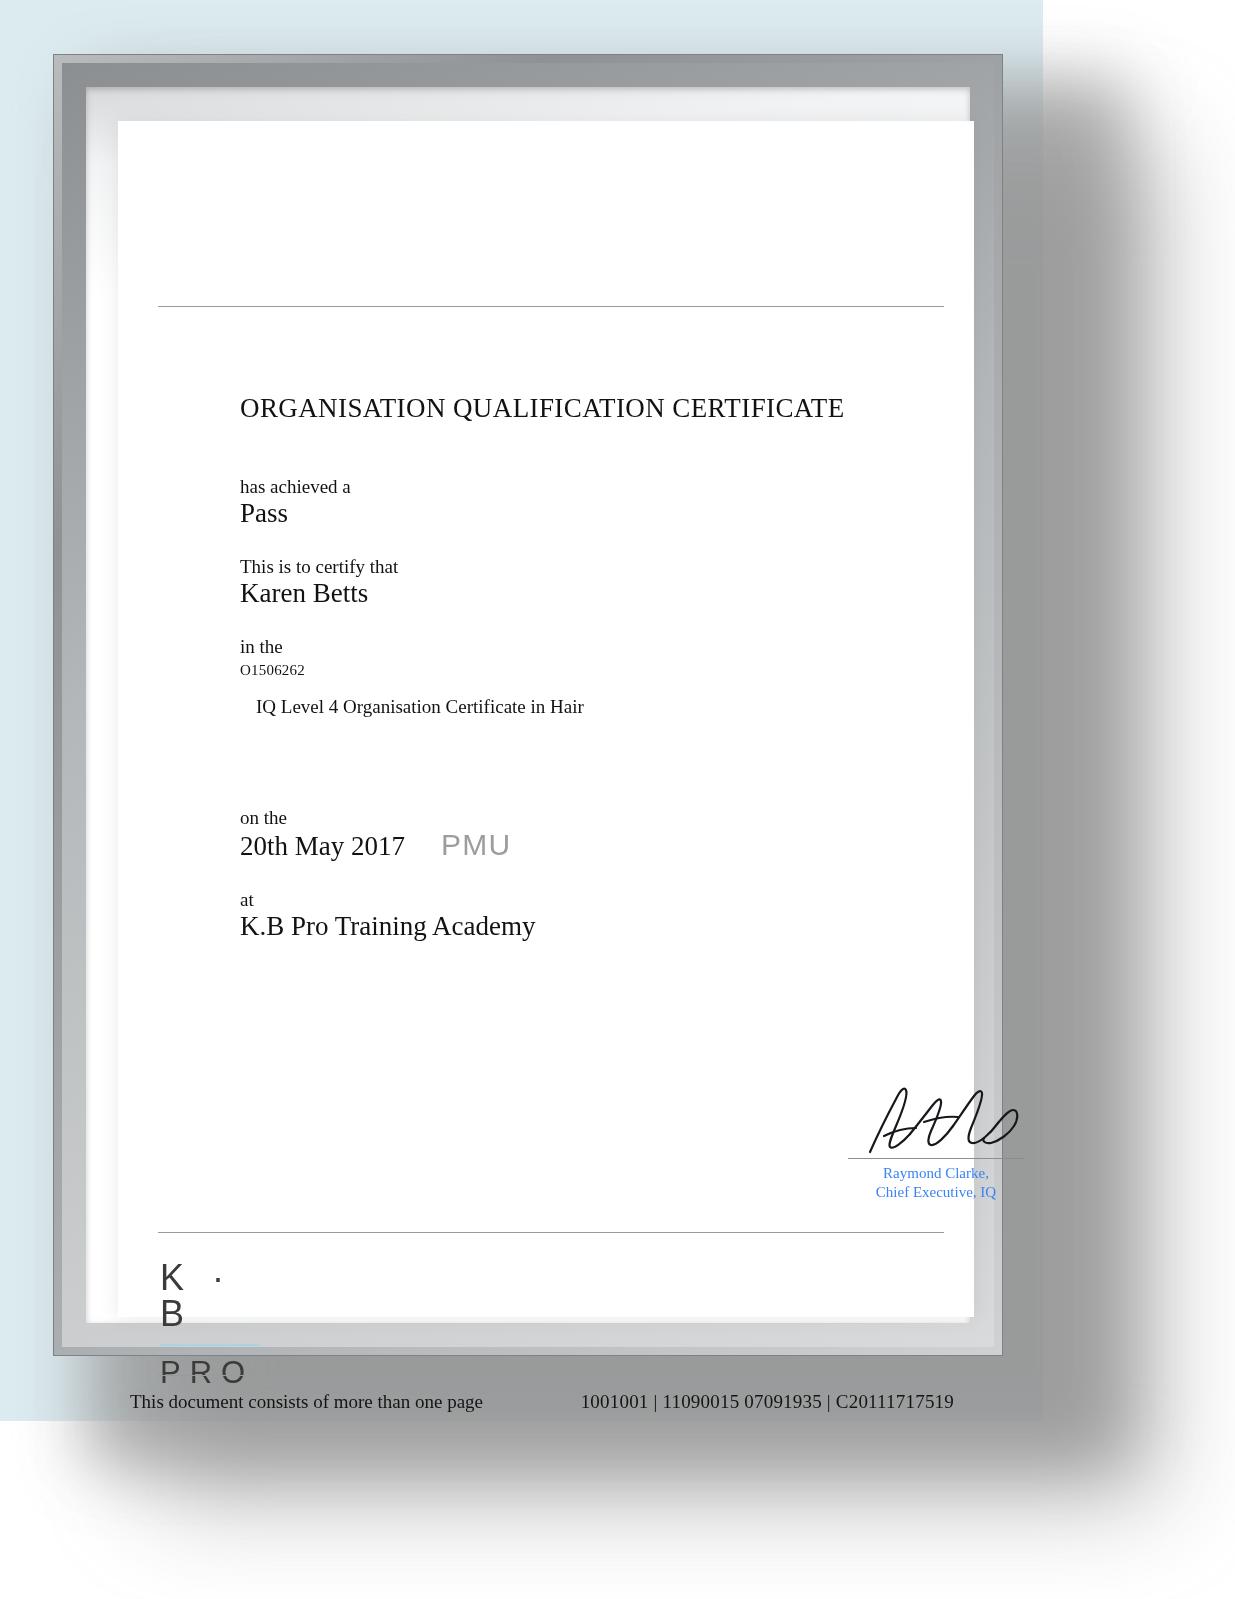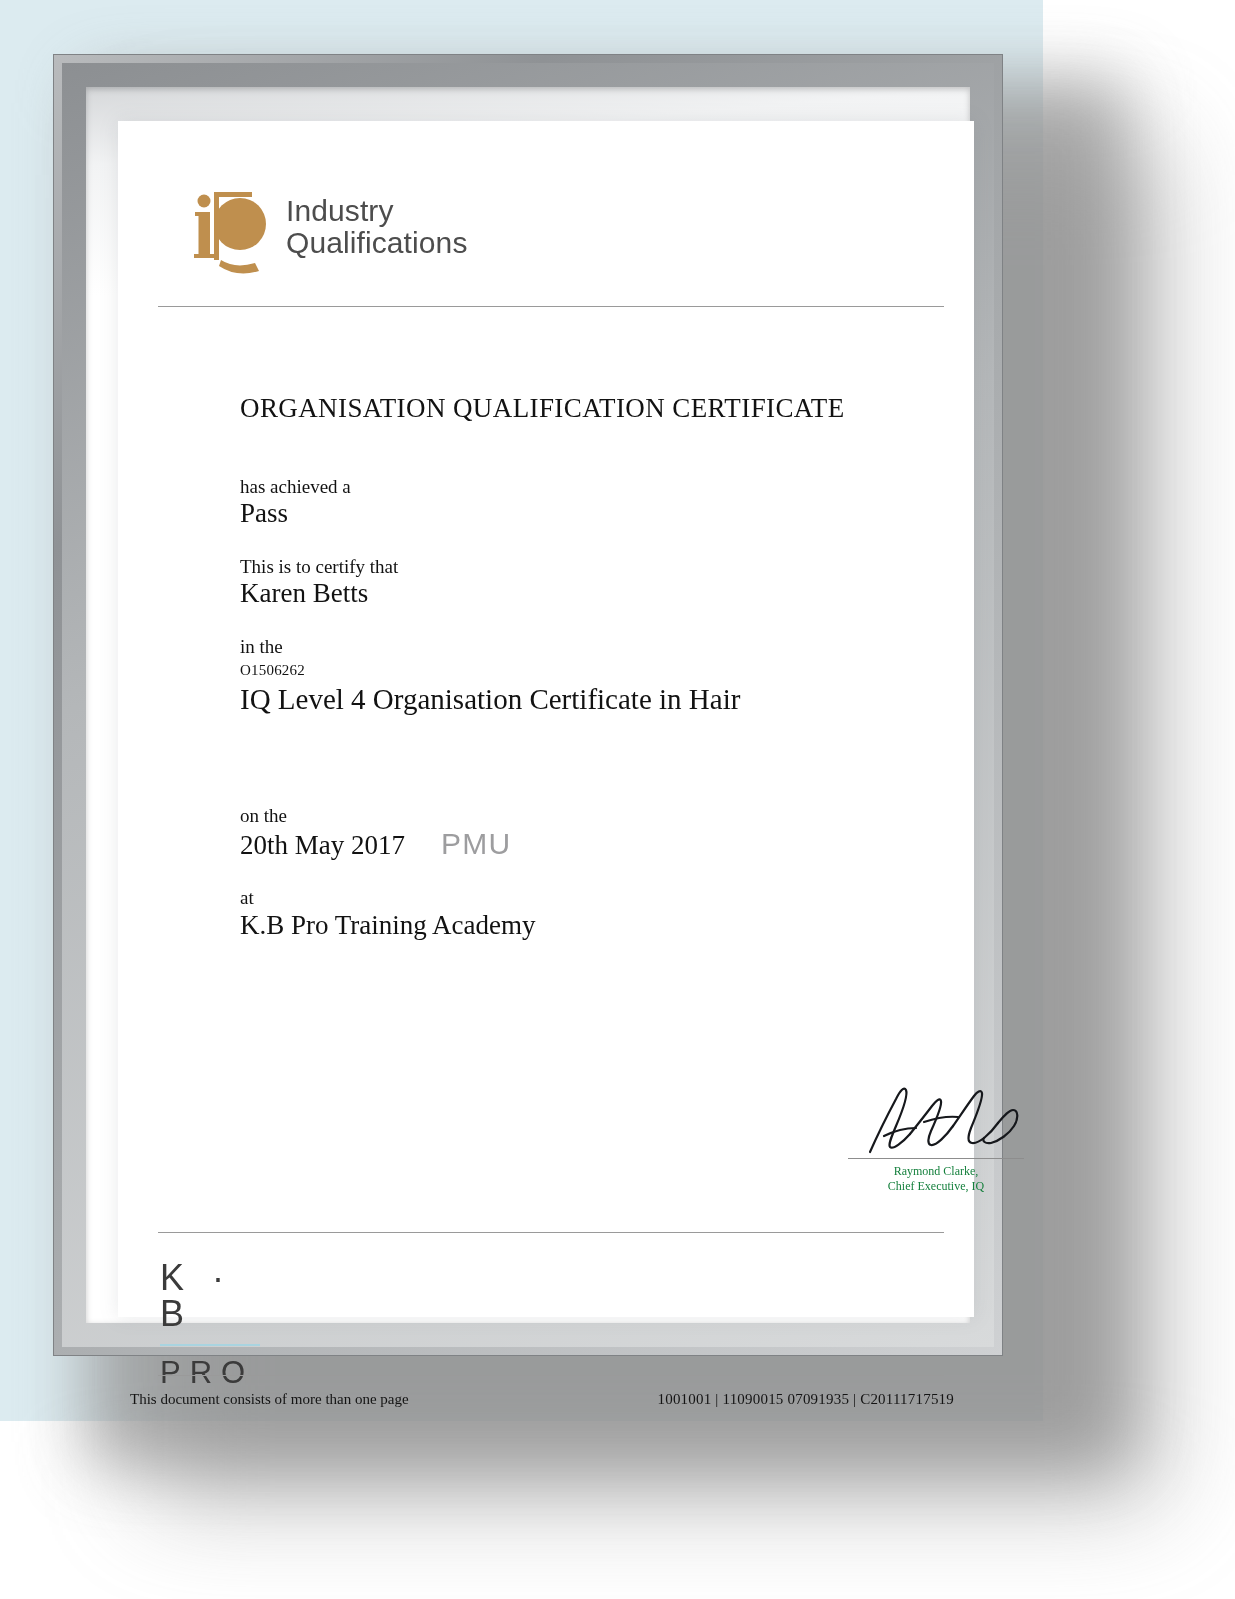--- a/index.html
+++ b/index.html
@@ -160,23 +160,23 @@
   }
   .grp { margin-bottom: 26px; }
   .grp-qual { margin-bottom: 26px; }
   .code {
     font-size: 15px;
     line-height: 1.2;
     margin: 3px 0 2px 0;
     letter-spacing: 0.2px;
   }
   .qual-title {
-    font-size: 29px;
+    font-size: 19px;
     line-height: 1.27;
-    margin: 0;
+    margin: 16px;
   }
   .spacer-lg { height: 62px; }
 
   .date-row {
     display: flex;
     align-items: baseline;
   }
   .watermark {
     margin-left: 36px;
     color: #9d9d9f;
@@ -196,23 +196,23 @@
   }
   .sig-ink { height: 82px; }
   .sig-ink svg { display: block; margin: 0 auto; }
   .sig-rule {
     width: 176px;
     height: 1px;
     background: #8d8d8d;
     margin: 0 auto 5px auto;
   }
   .sig-name {
-    font-size: 12px;
+    font-size: 15px;
     line-height: 1.28;
-    color: #15803d;
+    color: #3b82f6;
   }
 
   
   .rule-bottom {
     position: absolute;
     left: 40px;
     top: 1111px;
     width: 786px;
     height: 1px;
     background: #9a9a9a;
@@ -254,59 +254,41 @@
 
   
   .footer {
     position: absolute;
     left: 10px;
     top: 1270px;
     width: 846px;
     display: flex;
     justify-content: space-between;
     align-items: center;
-    font-size: 15px;
+    font-size: 19px;
     color: #141414;
     gap: 28px;
   }
   .footer-left { padding-left: 2px; }
   .footer-right { padding-right: 20px; letter-spacing: 0.2px; margin-left: 32px; }
 </style>
 </head>
 <body>
 
 <div class="backdrop"></div>
 <div class="wall"></div>
 <div class="frame-shadow"></div>
 <div class="frame-shadow-2"></div>
 
 <div class="frame">
   <div class="frame-inner-bevel">
     <div class="mat">
 
       <div class="paper">
 
-        <div class="logo-row">
-          <div class="logo-mark">
-            <svg width="92" height="92" viewBox="0 0 92 92" aria-hidden="true">
-              <circle cx="14" cy="18" r="6.5" fill="#bf8f4e"></circle>
-              <rect x="8.5" y="29" width="11.5" height="46" fill="#bf8f4e"></rect>
-              <rect x="5" y="29" width="8" height="4" fill="#bf8f4e"></rect>
-              <rect x="4" y="71" width="21" height="4" fill="#bf8f4e"></rect>
-              <rect x="24" y="9" width="5" height="68" fill="#bf8f4e"></rect>
-              <rect x="24" y="9" width="38" height="5" fill="#bf8f4e"></rect>
-              <circle cx="50" cy="41" r="26" fill="#bf8f4e"></circle>
-              <path d="M31 77 q14 9 34 3 l4 8 q-22 7 -40 -5 z" fill="#bf8f4e"></path>
-            </svg>
-          </div>
-          <div class="logo-words">
-            <div>Industry</div>
-            <div>Qualifications</div>
-          </div>
-        </div>
 
         <div class="rule-top"></div>
 
         <div class="body-block">
 
           <div class="cert-title">ORGANISATION QUALIFICATION CERTIFICATE</div>
 
           <div class="grp">
             <p class="lede">has achieved a</p>
             <p class="value">Pass</p>

